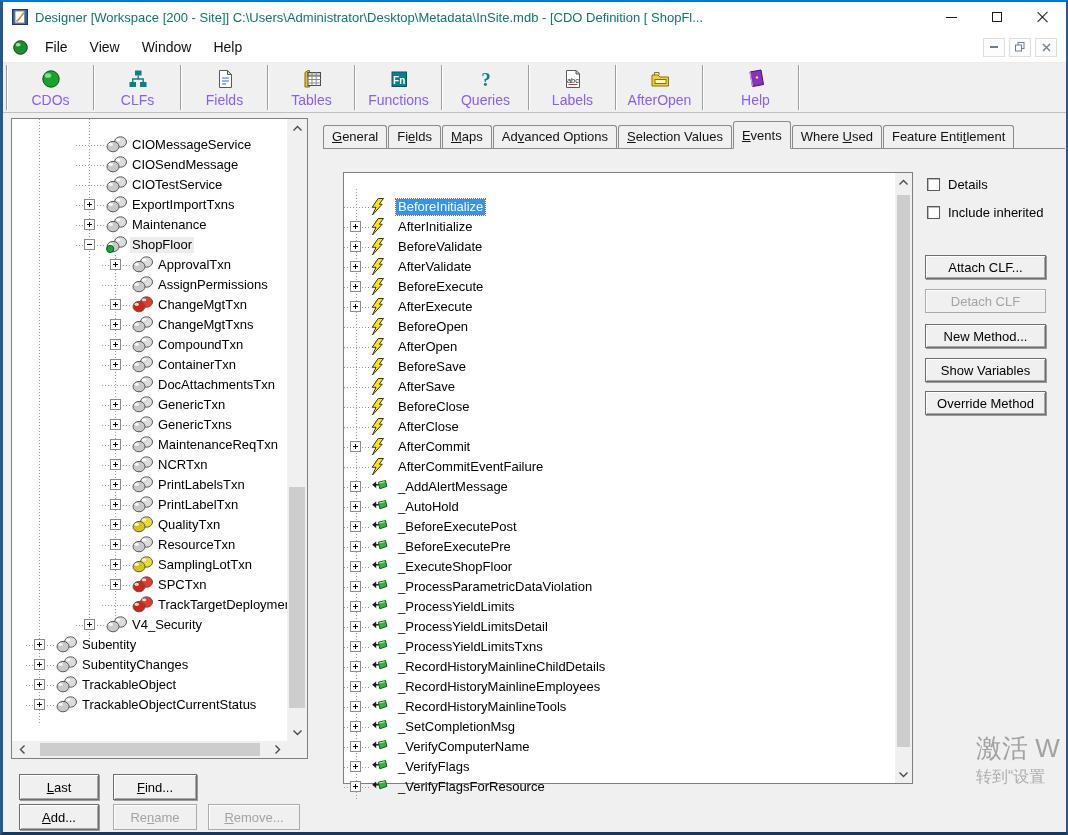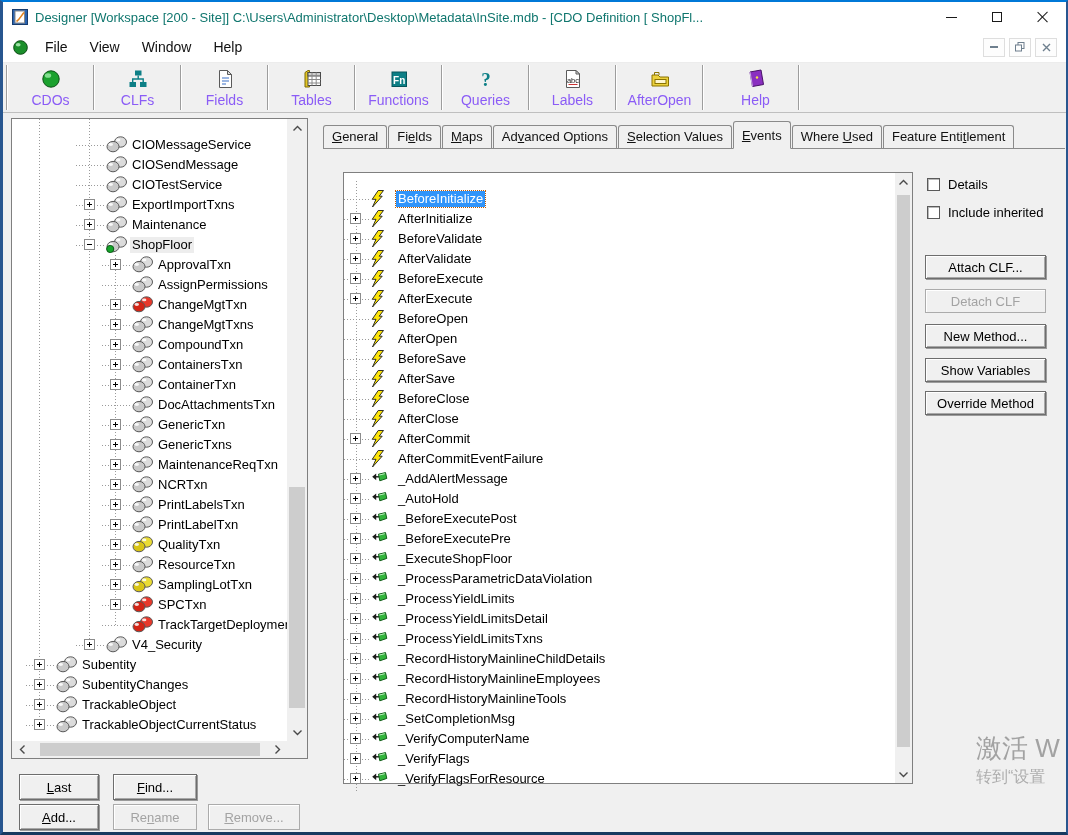--- a/index.html
+++ b/index.html
@@ -35,21 +35,21 @@
   
   .tabs { position:absolute; left:320px; top:119px; width:742px; height:28px; display:flex; align-items:flex-end; border-bottom:1px solid #8a8a8a; }
   .tab { font-size:13px; color:#111; padding:3px 8px; background:#f0f0f0; border:1px solid #8a8a8a; border-bottom:none; border-radius:3px 3px 0 0; margin-right:1px; height:23px; white-space:nowrap; }
   .tab.active { height:28px; margin-bottom:-1px; border-bottom:1px solid #f0f0f0; padding-top:6px; z-index:2; background:#f0f0f0; }
   .mn { text-decoration:underline; }
   
   .panel { position:absolute; background:#ffffff; border:1px solid #7f7f7f; }
   #treePanel { left:8px; top:116px; width:297px; height:641px; }
   #treeContent { position:absolute; left:0; top:0; width:275px; height:622px; overflow:hidden; padding-top:16px; }
   #evPanel { left:340px; top:170px; width:570px; height:612px; }
-  #evContent { position:absolute; left:0; top:8px; width:551px; height:610px; overflow:hidden; padding-top:8px; }
+  #evContent { position:absolute; left:0; top:16px; width:551px; height:610px; overflow:hidden; padding-top:8px; }
   .trow { position:relative; height:20px; }
   .stub { position:absolute; top:10px; height:1px; background-image:repeating-linear-gradient(to right,#9a9a9a 0 1px,transparent 1px 3px); }
   .guide { position:absolute; width:1px; background-image:repeating-linear-gradient(to bottom,#9a9a9a 0 1px,transparent 1px 3px); }
   .xbox { position:absolute; top:4px; width:11px; height:11px; background:#fff; border:1px solid #8c8c8c; }
   .xbox .h { position:absolute; left:2px; right:2px; top:4px; height:1px; background:#000; }
   .xbox .v { position:absolute; top:2px; bottom:2px; left:4px; width:1px; background:#000; }
   .ticon { position:absolute; top:1px; display:flex; }
   .tlabel { position:absolute; top:2px; font-size:13px; line-height:16px; white-space:nowrap; padding:0 2px; color:#000; }
   .tlabel.inactive-sel { background:#ededed; }
   .tlabel.active-sel { background:#3094fa; color:#fff; outline:1px dotted #c25a00; }
@@ -402,36 +402,20 @@
           </span>
           <span class="ticon" style="left: 120px;">
             <svg width="22" height="17" viewBox="0 0 22 17">
               <ellipse cx="14.5" cy="6" rx="6" ry="5.2" fill="#dcdcdc" stroke="#595959"></ellipse>
               <ellipse cx="12.2" cy="3.9" rx="2.2" ry="1.4" fill="#ffffff" opacity="0.85"></ellipse>
               <ellipse cx="7" cy="10.6" rx="6" ry="5.2" fill="#c9c9c9" stroke="#595959"></ellipse>
               <ellipse cx="4.8" cy="8.5" rx="2.2" ry="1.4" fill="#ffffff" opacity="0.85"></ellipse>
             </svg>
           </span>
           <span class="tlabel" style="left: 144px;">CompoundTxn</span>
-        </div>
-        <div class="trow">
-          <span class="stub" style="left: 90px; width: 28px;"></span>
-          <span class="xbox" style="left: 98px;">
-            <i class="h"></i>
-            <i class="v"></i>
-          </span>
-          <span class="ticon" style="left: 120px;">
-            <svg width="22" height="17" viewBox="0 0 22 17">
-              <ellipse cx="14.5" cy="6" rx="6" ry="5.2" fill="#dcdcdc" stroke="#595959"></ellipse>
-              <ellipse cx="12.2" cy="3.9" rx="2.2" ry="1.4" fill="#ffffff" opacity="0.85"></ellipse>
-              <ellipse cx="7" cy="10.6" rx="6" ry="5.2" fill="#c9c9c9" stroke="#595959"></ellipse>
-              <ellipse cx="4.8" cy="8.5" rx="2.2" ry="1.4" fill="#ffffff" opacity="0.85"></ellipse>
-            </svg>
-          </span>
-          <span class="tlabel" style="left: 144px;">ContainersTxn</span>
         </div>
         <div class="trow">
           <span class="stub" style="left: 90px; width: 28px;"></span>
           <span class="xbox" style="left: 98px;">
             <i class="h"></i>
             <i class="v"></i>
           </span>
           <span class="ticon" style="left: 120px;">
             <svg width="22" height="17" viewBox="0 0 22 17">
               <ellipse cx="14.5" cy="6" rx="6" ry="5.2" fill="#dcdcdc" stroke="#595959"></ellipse>

